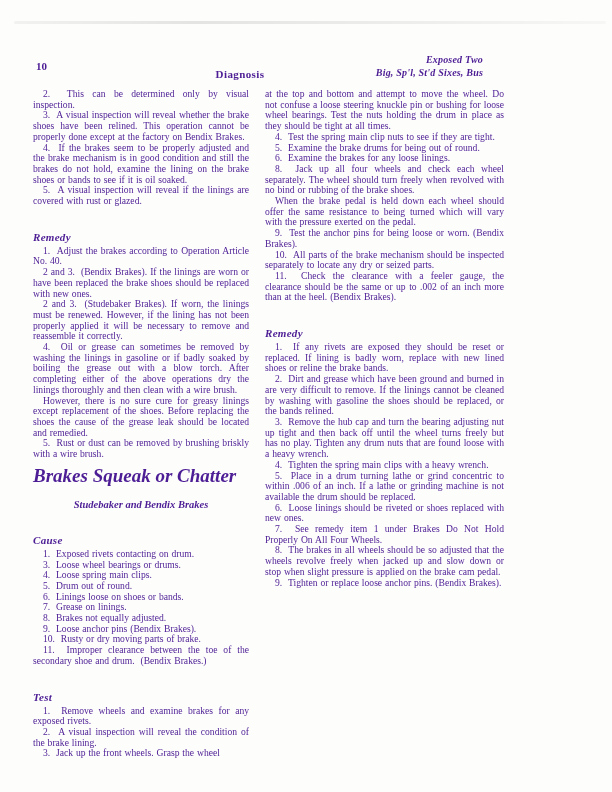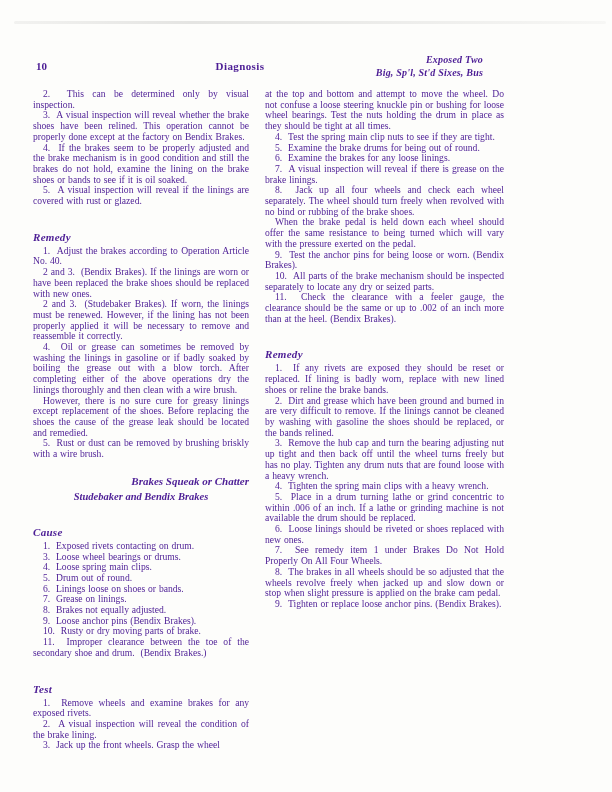--- a/index.html
+++ b/index.html
@@ -18,21 +18,21 @@
     background: linear-gradient(90deg, rgba(190,190,188,0.18), rgba(175,175,172,0.32) 30%, rgba(185,185,182,0.22) 70%, rgba(200,200,198,0.12));
     border-radius: 2px;
   }
   .page-number {
     position: absolute;
     left: 36px; top: 60px;
     font-size: 11px; font-weight: bold;
   }
   .running-head {
     position: absolute;
-    left: 90px; top: 60px; width: 300px;
+    left: 90px; top: 68px; width: 300px;
     text-align: center;
     font-size: 11px; font-weight: bold;
     letter-spacing: 0.4px;
   }
   .edition-block {
     position: absolute;
     right: 129px; top: 54px;
     text-align: right;
     font-size: 10px; font-weight: bold; font-style: italic;
     line-height: 12.5px;
@@ -54,32 +54,32 @@
   }
   .cont { text-indent: 0; }
   .h {
     font-size: 11px;
     font-weight: bold;
     font-style: italic;
     margin: 24px 0 3px 0;
     letter-spacing: 0.3px;
   }
   .title {
-    text-align: right;
-    font-size: 11px;
+    text-align: left;
+    font-size: 19px;
     font-weight: bold;
     font-style: italic;
-    margin: 15px 0 1px 0;
+    margin: 5px 0 1px 0;
   }
   .subtitle {
     text-align: center;
     font-size: 10.5px;
     font-weight: bold;
     font-style: italic;
-    margin: 4px 0 4px 0;
+    margin: 12px 0 4px 0;
   }
 </style>
 </head>
 <body>
 
 <div class="page">
   <div class="scan-streak"></div>
 
   <div class="page-number">10</div>
 
@@ -119,21 +119,20 @@
       <div class="para">1.&nbsp;&nbsp;Remove wheels and examine brakes for any exposed rivets.</div>
       <div class="para">2.&nbsp;&nbsp;A visual inspection will reveal the condition of the brake lining.</div>
       <div class="para">3.&nbsp;&nbsp;Jack up the front wheels. Grasp the wheel</div>
     </div>
 
   <div class="col col-right">
       <div class="cont">at the top and bottom and attempt to move the wheel. Do not confuse a loose steering knuckle pin or bushing for loose wheel bearings. Test the nuts holding the drum in place as they should be tight at all times.</div>
       <div class="para">4.&nbsp;&nbsp;Test the spring main clip nuts to see if they are tight.</div>
       <div class="para">5.&nbsp;&nbsp;Examine the brake drums for being out of round.</div>
       <div class="para">6.&nbsp;&nbsp;Examine the brakes for any loose linings.</div>
-      <div class="para">7.&nbsp;&nbsp;A visual inspection will reveal if there is grease on the brake linings.</div>
       <div class="para">8.&nbsp;&nbsp;Jack up all four wheels and check each wheel separately. The wheel should turn freely when revolved with no bind or rubbing of the brake shoes.</div>
       <div class="para">When the brake pedal is held down each wheel should offer the same resistance to being turned which will vary with the pressure exerted on the pedal.</div>
       <div class="para">9.&nbsp;&nbsp;Test the anchor pins for being loose or worn. (Bendix Brakes).</div>
       <div class="para">10.&nbsp;&nbsp;All parts of the brake mechanism should be inspected separately to locate any dry or seized parts.</div>
       <div class="para">11.&nbsp;&nbsp;Check the clearance with a feeler gauge, the clearance should be the same or up to .002 of an inch more than at the heel. (Bendix Brakes).</div>
       <div class="h">Remedy</div>
       <div class="para">1.&nbsp;&nbsp;If any rivets are exposed they should be reset or replaced. If lining is badly worn, replace with new lined shoes or reline the brake bands.</div>
       <div class="para">2.&nbsp;&nbsp;Dirt and grease which have been ground and burned in are very difficult to remove. If the linings cannot be cleaned by washing with gasoline the shoes should be replaced, or the bands relined.</div>
       <div class="para">3.&nbsp;&nbsp;Remove the hub cap and turn the bearing adjusting nut up tight and then back off until the wheel turns freely but has no play. Tighten any drum nuts that are found loose with a heavy wrench.</div>
       <div class="para">4.&nbsp;&nbsp;Tighten the spring main clips with a heavy wrench.</div>

